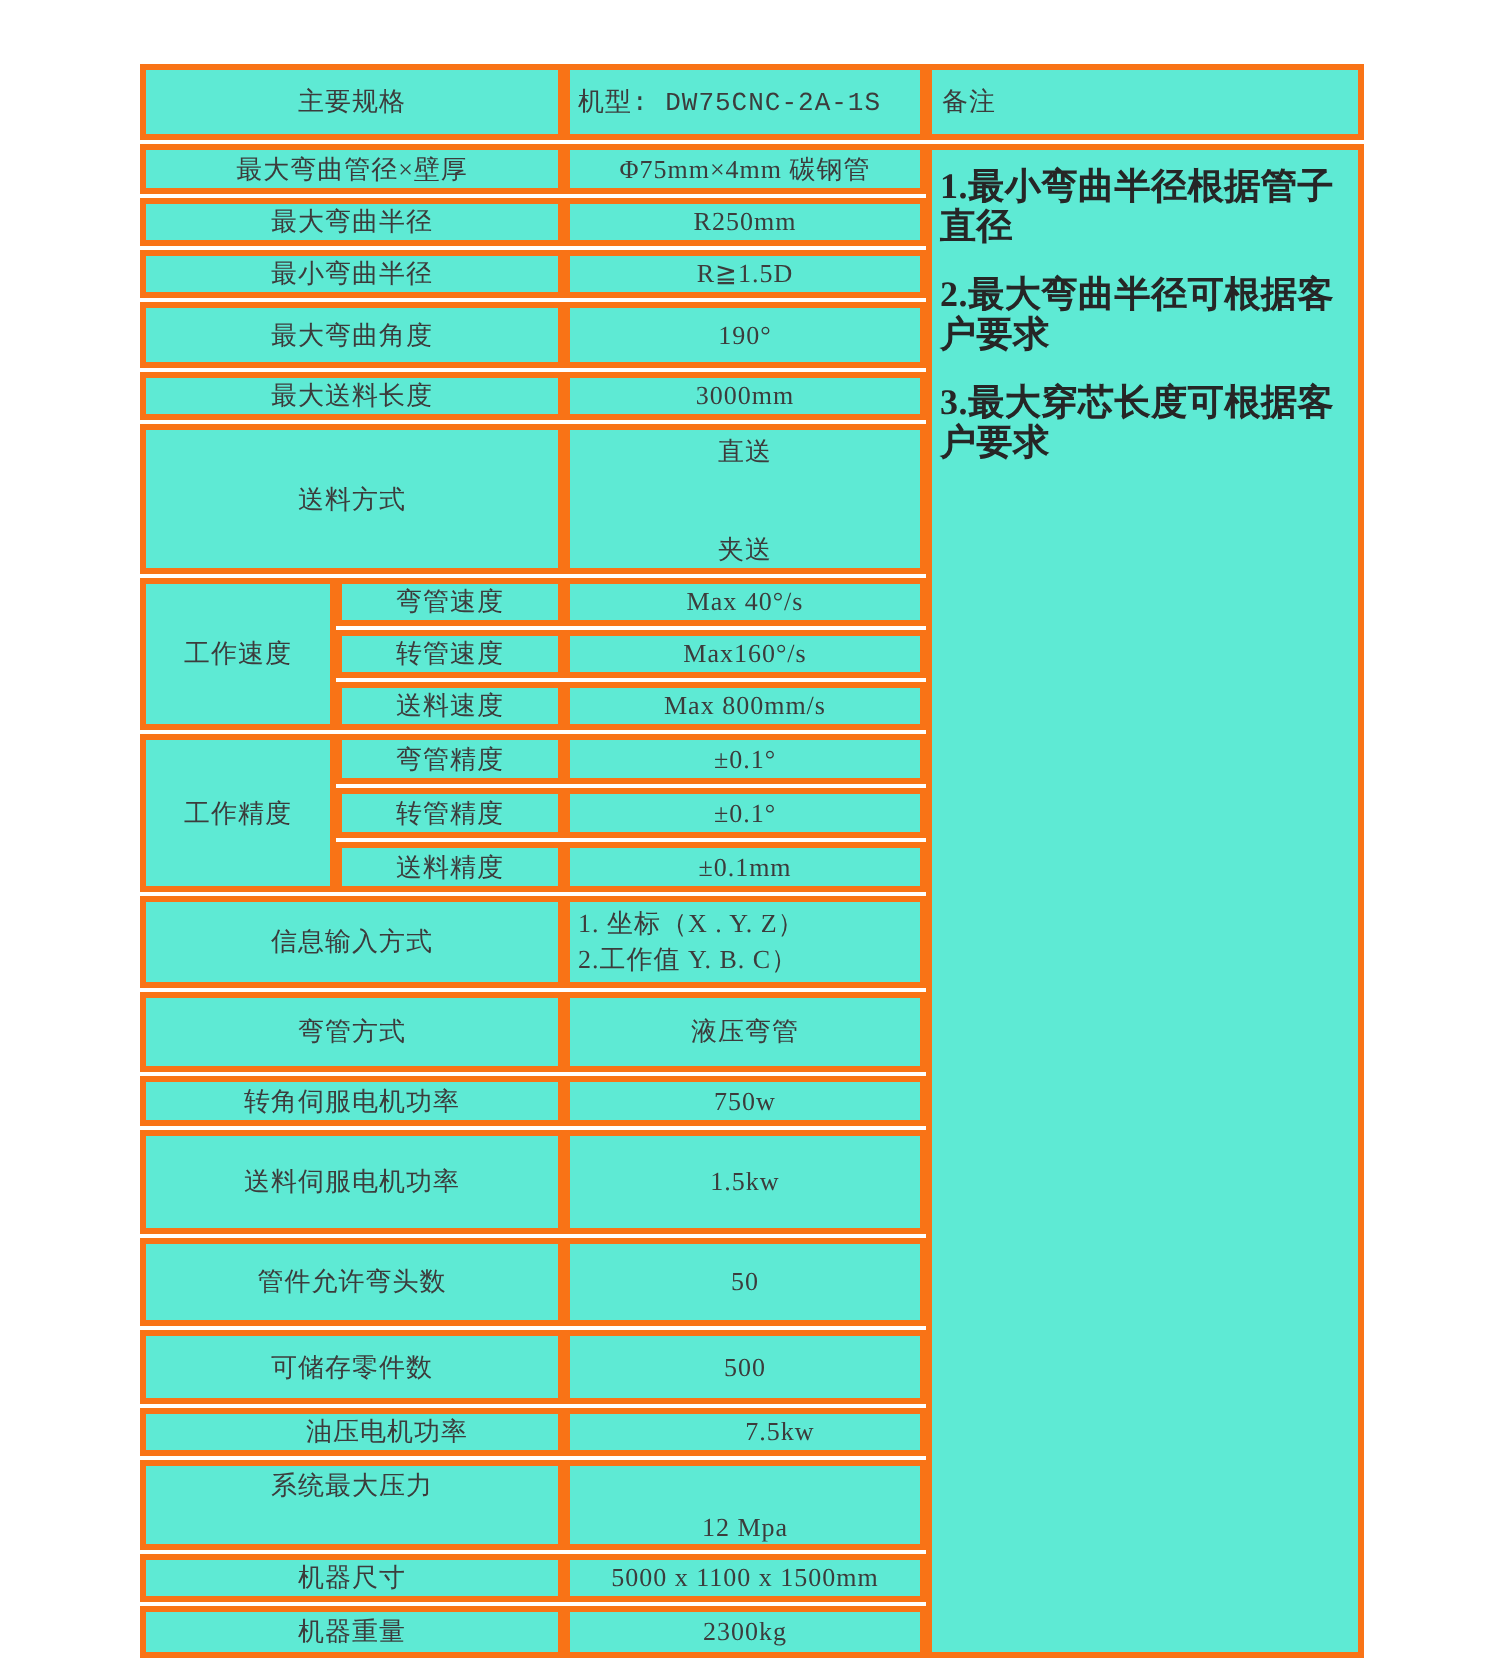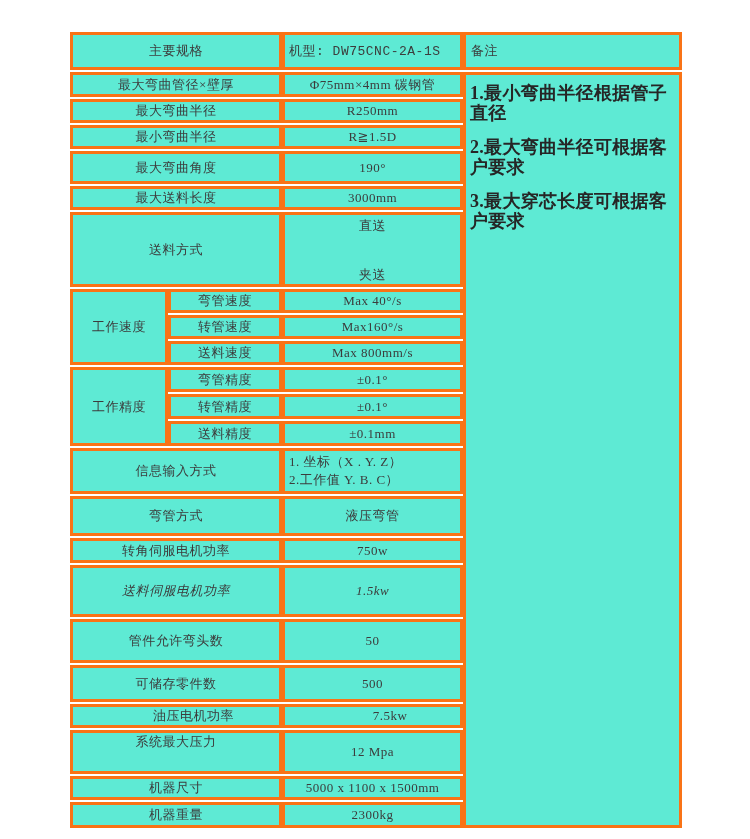--- a/index.html
+++ b/index.html
@@ -43,21 +43,21 @@
   tr.r2   td { height: 24px; }
   tr.r3   td { height: 22px; }
   tr.r4   td { height: 33px; }
   tr.r5   td { height: 20px; }
   tr.r6   td { height: 60px; text-align: center; }
   tr.rs   td { height: 24px; }  
   tr.rp   td { height: 25px; }  
   tr.r13  td { height: 46px; }
   tr.r14  td { height: 40px; }
   tr.r15  td { height: 25px; }
-  tr.r16  td { height: 52px; font-style: italic; }
+  tr.r16  td { height: 52px; }
   tr.r17  td { height: 44px; }
   tr.r18  td { height: 37px; }
   tr.r19  td { height: 19px; padding-left: 37px; }
   tr.r20  td { height: 38px; }
   tr.r21  td { height: 23px; }
   tr.r22  td { height: 26px; }
 
   td.left { text-align: left; padding-left: 5px; }
   td.model-cell { text-align: left; padding-left: 4px; font-family: Liberation Mono, monospace; }
 
@@ -78,21 +78,21 @@
   td.feed-val .opt1 { margin-top: 2px; }
   td.feed-val .opt2 { margin-top: 31px; }
 
   td.input-val {
     text-align: left;
     padding-left: 4px;
     line-height: 18px;
   }
 
   tr.r20 td.lbl-bottom { vertical-align: bottom; padding-bottom: 20px; }
-  tr.r20 td.val-top    { vertical-align: top; padding-top: 11px; margin-left: 28px; }
+  tr.r20 td.val-top    { vertical-align: top; padding-top: 23px; margin-left: 28px; }
 </style>
 </head>
 <body>
 
 <div class="sheet">
   <table class="spec">
     <colgroup>
       <col class="c1">
         <col class="c2">
         <col class="c3">

